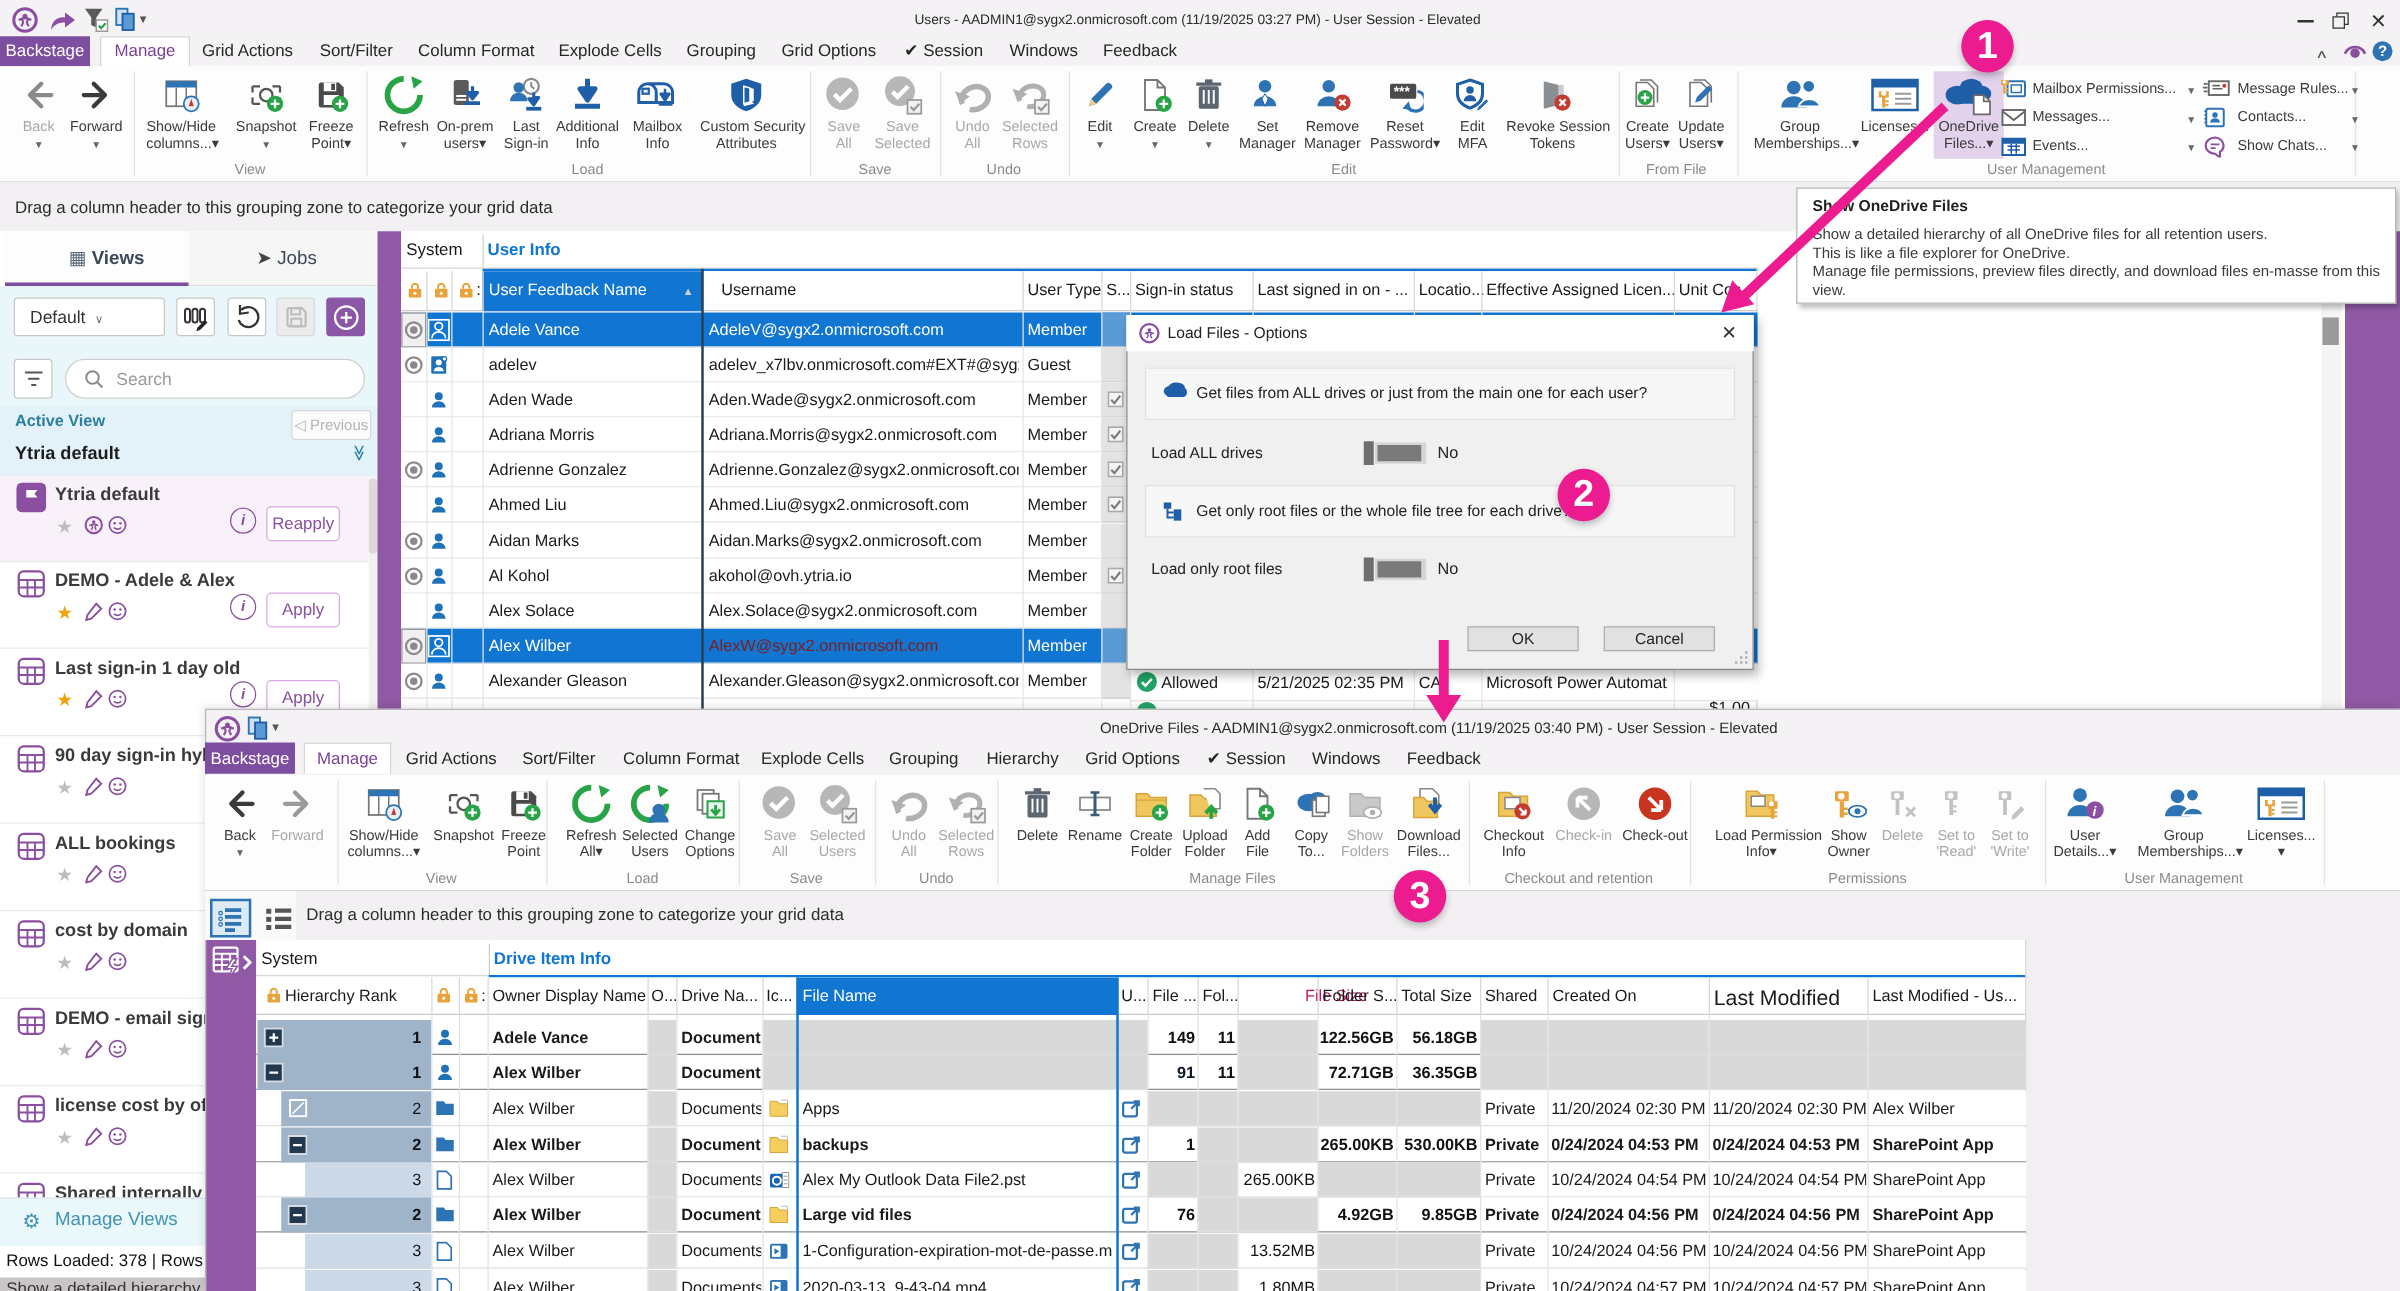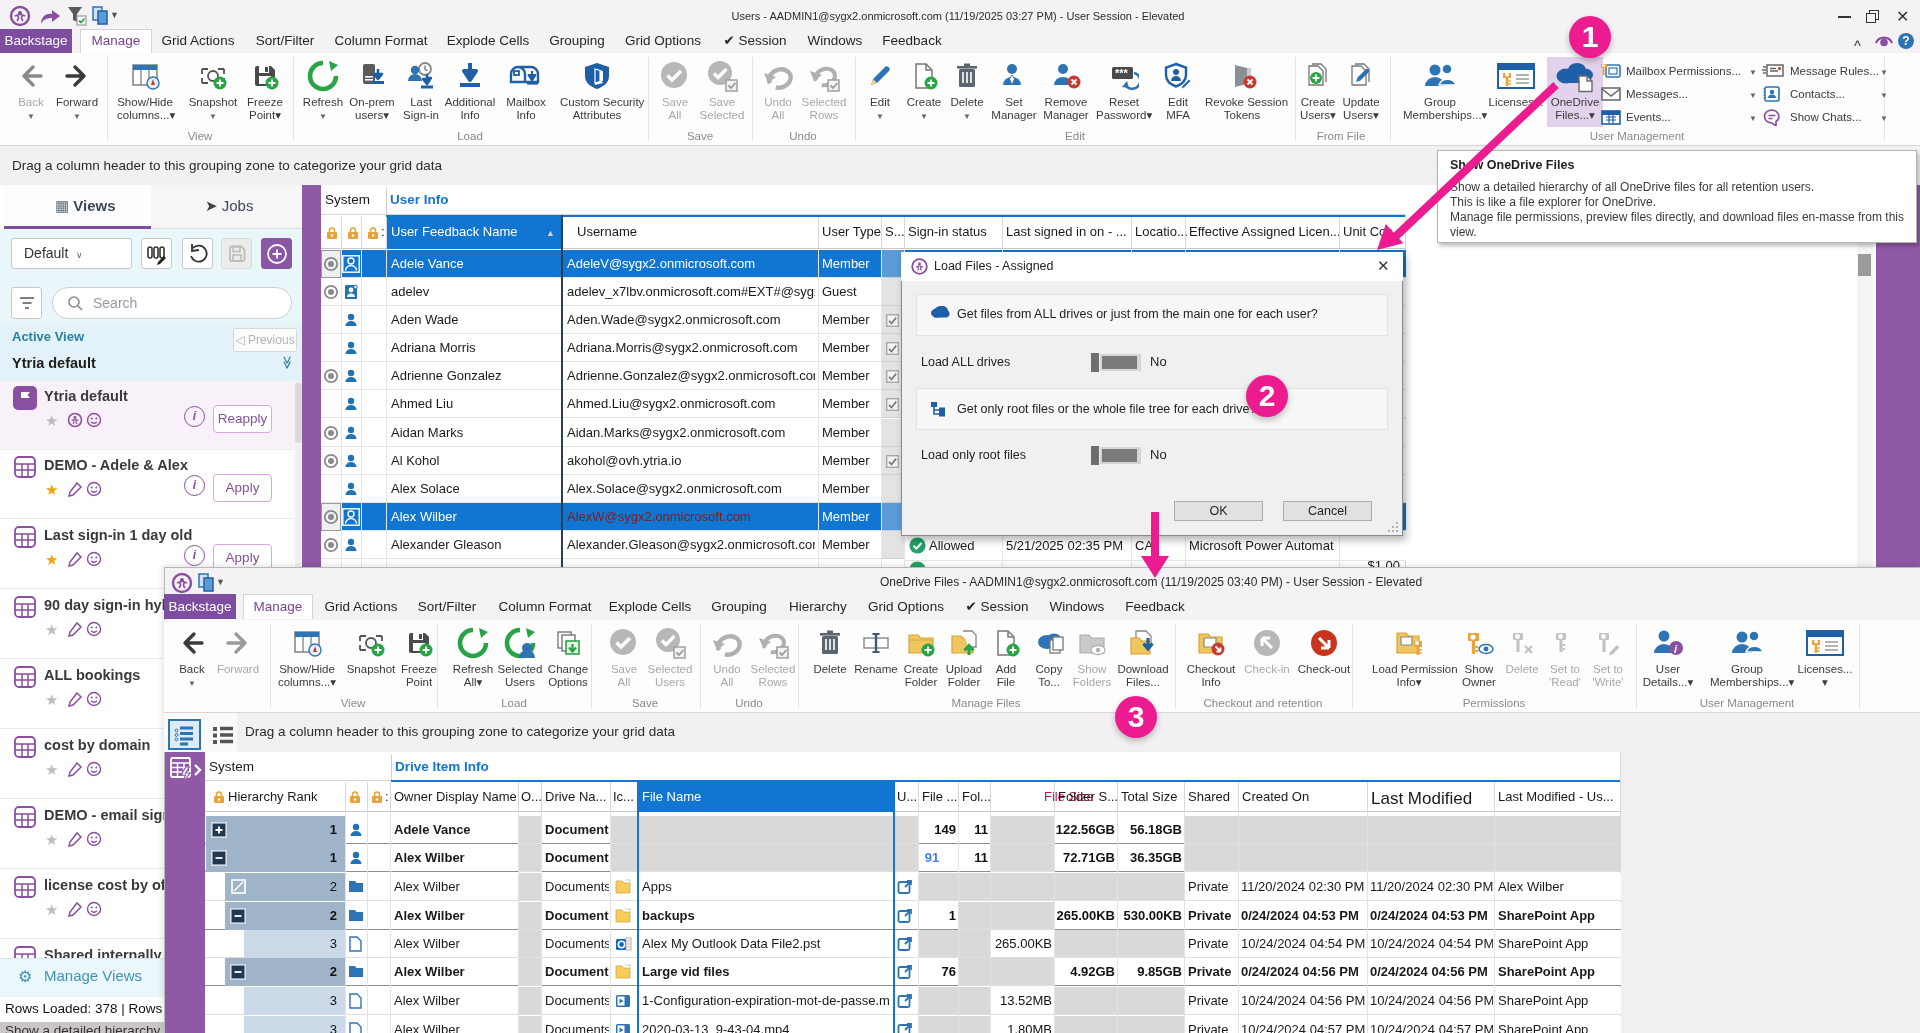--- a/index.html
+++ b/index.html
@@ -802,21 +802,21 @@
 <div style="position:absolute;left:1450px;top:195px;font-size:12px;color:#3b3b3b;white-space:nowrap;z-index:31;">This is like a file explorer for OneDrive.</div>
 <div style="position:absolute;left:1450px;top:210px;font-size:12px;color:#3b3b3b;white-space:nowrap;z-index:31;">Manage file permissions, preview files directly, and download files en-masse from this</div>
 <div style="position:absolute;left:1450px;top:225px;font-size:12px;color:#3b3b3b;white-space:nowrap;z-index:31;">view.</div>
 <div style="position:absolute;left:901px;top:252px;width:502px;height:284px;background:#f0f0f0;border:1px solid #8a8a8a;box-shadow:3px 4px 8px rgba(0,0,0,0.3);z-index:40;"></div>
 <div style="position:absolute;left:901px;top:252px;width:502px;height:29px;background:#fff;z-index:41;"></div>
 <div style="position:absolute;left:911px;top:258px;width:17px;height:17px;z-index:42;"><svg width="17" height="17" viewBox="0 0 17 17">
       <circle cx="8.5" cy="8.5" r="7.3" fill="none" stroke="#8A4FA0" stroke-width="1.8"></circle>
       <circle cx="8.5" cy="6" r="1.5" fill="#8A4FA0"></circle>
       <path d="M5 9 q3.5-2 7 0 M6.5 12.5 q2-2.5 0-4 M10.5 12.5 q-2-2.5 0-4" stroke="#8A4FA0" stroke-width="1.2" fill="none"></path>
     </svg></div>
-<div style="position:absolute;left:934px;top:259px;font-size:12.5px;color:#222;white-space:nowrap;z-index:42;">Load Files - Assigned</div>
+<div style="position:absolute;left:934px;top:259px;font-size:12.5px;color:#222;white-space:nowrap;z-index:42;">Load Files - Options</div>
 <div style="position:absolute;left:1377px;top:257px;font-size:15px;color:#333;z-index:42;">✕</div>
 <div style="position:absolute;left:916px;top:294px;width:472px;height:42px;background:#f7f7f7;border:1px solid #e2e2e2;z-index:41;"></div>
 <div style="position:absolute;left:929px;top:303px;width:22px;height:16px;z-index:42;"><svg width="22" height="16" viewBox="0 0 22 16">
       <ellipse cx="8" cy="10" rx="6" ry="4.6" fill="#1F5FA8"></ellipse>
       <ellipse cx="13.5" cy="7.5" rx="5.5" ry="4.4" fill="#1F5FA8"></ellipse>
       <path d="M5 14.5 h13 a4 4 0 0 0 0-7.5 a7 7 0 0 0-13 1 Z" fill="#1F5FA8"></path>
     </svg></div>
 <div style="position:absolute;left:957px;top:307px;font-size:12.5px;color:#222;white-space:nowrap;z-index:42;">Get files from ALL drives or just from the main one for each user?</div>
 <div style="position:absolute;left:921px;top:355px;font-size:12.5px;color:#222;white-space:nowrap;z-index:42;">Load ALL drives</div>
 <div style="position:absolute;left:1091px;top:353px;width:8px;height:19px;background:#6e6e6e;z-index:42;"></div>
@@ -1253,21 +1253,21 @@
 <div style="position:absolute;left:348px;top:850px;width:17px;height:16px;z-index:52;"><svg width="16" height="16" viewBox="0 0 16 16">
       <circle cx="8" cy="5" r="3.2" fill="#2072b8"></circle>
       <path d="M2.5 14 a5.5 5 0 0 1 11 0 Z" fill="#2072b8"></path>
     </svg></div>
 <div style="position:absolute;left:394px;top:850px;font-size:13px;color:#1a1a1a;white-space:nowrap;font-weight:bold;z-index:52;">Alex Wilber</div>
 <div style="position:absolute;left:518px;top:844px;width:23px;height:28px;background:#d9d9d9;border-bottom:1px solid #e0e0e0;z-index:52;"></div>
 <div style="position:absolute;left:545px;top:850px;width:64px;font-size:13px;color:#1a1a1a;white-space:nowrap;font-weight:bold;overflow:hidden;z-index:52;">Documents</div>
 <div style="position:absolute;left:610px;top:844px;width:27px;height:28px;background:#d9d9d9;border-bottom:1px solid #e0e0e0;z-index:52;"></div>
 <div style="position:absolute;left:637px;top:844px;width:257px;height:28px;background:#d9d9d9;border-bottom:1px solid #e0e0e0;z-index:52;"></div>
 <div style="position:absolute;left:894px;top:844px;width:24px;height:28px;background:#d9d9d9;border-bottom:1px solid #e0e0e0;z-index:52;"></div>
-<div style="position:absolute;left:908px;top:850px;width:48px;font-size:13px;color:#3b82f6;white-space:nowrap;text-align:center;font-weight:bold;z-index:53;">91</div>
+<div style="position:absolute;left:908px;top:850px;width:48px;font-size:13px;color:#0f172a;white-space:nowrap;text-align:right;font-weight:bold;z-index:53;">91</div>
 <div style="position:absolute;left:948px;top:850px;width:40px;font-size:13px;color:#111;white-space:nowrap;text-align:right;font-weight:bold;z-index:53;">11</div>
 <div style="position:absolute;left:990px;top:844px;width:64px;height:28px;background:#d9d9d9;border-bottom:1px solid #e0e0e0;z-index:52;"></div>
 <div style="position:absolute;left:1044px;top:850px;width:71px;font-size:13px;color:#111;white-space:nowrap;text-align:right;font-weight:bold;z-index:53;">72.71GB</div>
 <div style="position:absolute;left:1107px;top:850px;width:75px;font-size:13px;color:#111;white-space:nowrap;text-align:right;font-weight:bold;z-index:53;">36.35GB</div>
 <div style="position:absolute;left:1184px;top:844px;width:54px;height:28px;background:#d9d9d9;border-bottom:1px solid #e0e0e0;z-index:52;"></div>
 <div style="position:absolute;left:1238px;top:844px;width:129px;height:28px;background:#d9d9d9;border-bottom:1px solid #e0e0e0;z-index:52;"></div>
 <div style="position:absolute;left:1367px;top:844px;width:127px;height:28px;background:#d9d9d9;border-bottom:1px solid #e0e0e0;z-index:52;"></div>
 <div style="position:absolute;left:1494px;top:844px;width:127px;height:28px;background:#d9d9d9;border-bottom:1px solid #e0e0e0;z-index:52;"></div>
 <div style="position:absolute;left:205px;top:873px;width:1416px;height:28px;background:#fff;border-bottom:1px solid #e0e0e0;z-index:51;"></div>
 <div style="position:absolute;left:225px;top:873px;width:120px;height:28px;background:#9fb4c9;z-index:52;"></div>

